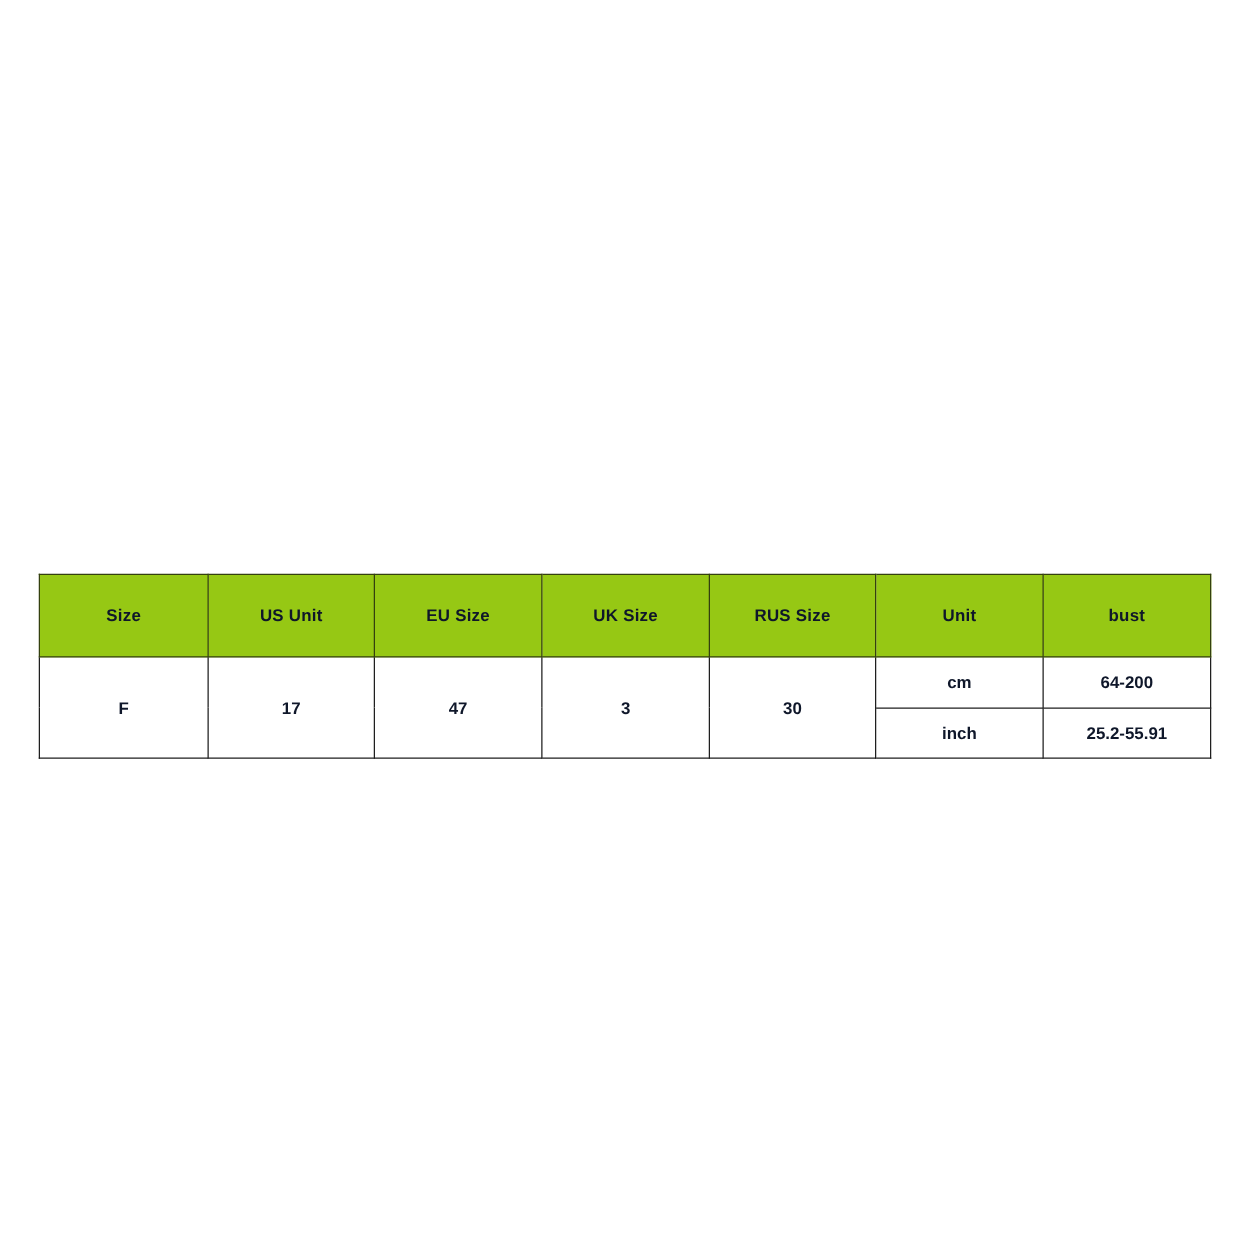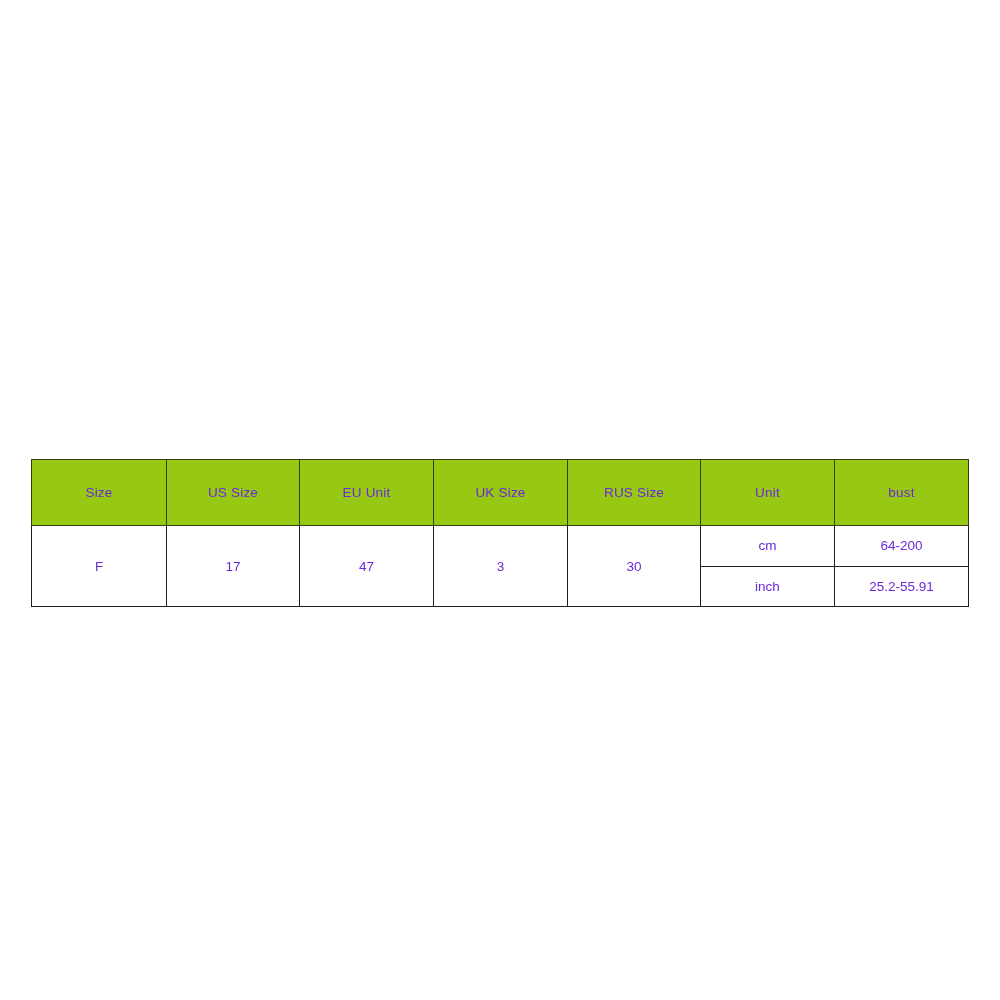--- a/index.html
+++ b/index.html
@@ -34,22 +34,22 @@
   #size-chart-table col.c-eu     { width: 134px; }
   #size-chart-table col.c-uk     { width: 134px; }
   #size-chart-table col.c-rus    { width: 133px; }
   #size-chart-table col.c-unit   { width: 134px; }
   #size-chart-table col.c-bust   { width: 134px; }
 
   #size-chart-table th,
   #size-chart-table td {
     text-align: center;
     vertical-align: middle;
-    color: #6d28d9;
-    font-weight: normal;
+    color: #0f172a;
+    font-weight: bold;
   }
 
   
   #size-chart-table thead th {
     height: 66px;
     background: #96c814;
     border: 1.6px solid #34400f;
     font-size: 13.5px;
     letter-spacing: .2px;
   }
@@ -77,22 +77,22 @@
       <col class="c-eu">
       <col class="c-uk">
       <col class="c-rus">
       <col class="c-unit">
       <col class="c-bust">
     </colgroup>
 
     <thead>
       <tr>
         <th>Size</th>
-        <th>US Size</th>
-        <th>EU Unit</th>
+        <th>US Unit</th>
+        <th>EU Size</th>
         <th>UK Size</th>
         <th>RUS Size</th>
         <th>Unit</th>
         <th>bust</th>
       </tr>
     </thead>
 
     <tbody>
       <tr>
         <td class="span-row" rowspan="2">F</td>

